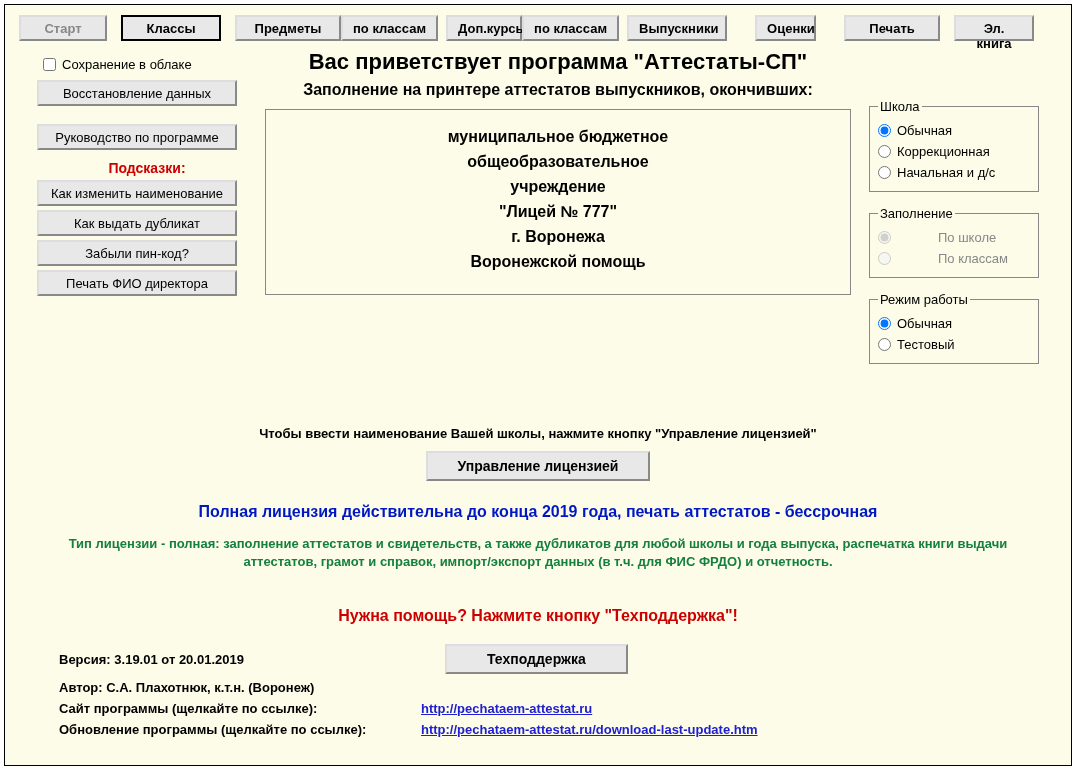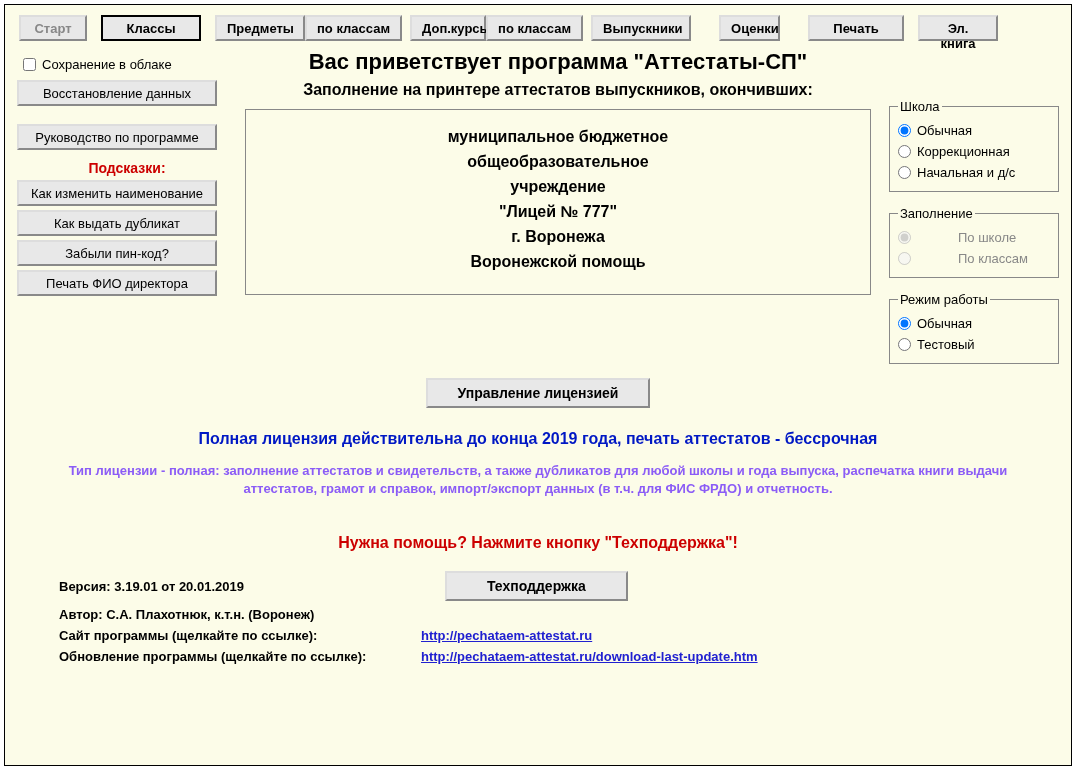--- a/index.html
+++ b/index.html
@@ -5,60 +5,60 @@
 * { box-sizing: border-box; margin: 0; padding: 0; }
 body { background: #fff; font-family: Arial, sans-serif; display: flex; justify-content: center; padding: 4px; }
 .window { width: 1068px; height: 762px; background: #fcfce8; border: 1px solid #000; position: relative; }
 .toolbar { display: flex; gap: 0; padding: 10px 14px 8px 14px; align-items: center; }
 .btn { background: #e8e8e8; border: 2px outset #ddd; font: bold 13px Arial; padding: 4px 10px; cursor: pointer; height: 26px; }
 .btn-gray { color: #888; }
 .btn-active { border: 2px solid #000; background: #e8e8e8; }
 .tb-sp-sm { width: 8px; }
 .tb-sp-md { width: 14px; }
 .tb-sp-lg { width: 28px; }
-.content { display: flex; padding: 0 12px; }
+.content { display: flex; padding: 0 32px; }
 .left { width: 220px; padding-top: 4px; }
 .left .chk { font: 13px Arial; padding: 4px 6px 8px 6px; display: flex; align-items: center; gap: 6px; }
 .left .chk input { width: 13px; height: 13px; }
 .left .btn { width: 200px; margin-bottom: 4px; text-align: center; font: 13px Arial; font-weight: normal; }
 .left .hdr { color: #c00; font: bold 14px Arial; text-align: center; padding: 6px 0 4px; }
 .mid { flex: 1; text-align: center; }
 .mid h1 { font: bold 22px Arial; padding: 0 0 6px; }
 .mid .sub { font: bold 16px Arial; padding-bottom: 10px; }
 .schoolbox { border: 1px solid #888; background: #fcfce8; margin: 0 8px 0 8px; padding: 14px 10px 20px; }
 .schoolbox div { color: #000000; font: bold 16px Arial; line-height: 25px; }
 .right { width: 180px; padding-top: 50px; padding-left: 10px; }
 fieldset { border: 1px solid #888; padding: 6px 8px 8px 8px; margin-bottom: 14px; font: 13px Arial; }
 legend { font: 13px Arial; padding: 0 2px; }
 .rad { display: flex; align-items: center; gap: 6px; padding: 3px 0; font: 13px Arial; }
 .rad input { width: 13px; height: 13px; }
 .rad.dis { color: #888; gap: 47px; }
 .bottom { padding: 0 20px; text-align: center; }
 .hint { font: bold 13px Arial; padding: 48px 0 10px; }
 .bigbtn { background: #e8e8e8; border: 2px outset #ddd; font: bold 14px Arial; padding: 5px 30px; cursor: pointer; }
 .lic { color: #0018c4; font: bold 16px Arial; padding: 22px 0 14px; }
-.lictype { color: #8b5cf6; font: bold 13px Arial; line-height: 18px; padding: 0 10px; }
+.lictype { color: #15803d; font: bold 13px Arial; line-height: 18px; padding: 0 10px; }
 .help { color: #c00; font: bold 16px Arial; padding: 36px 0 16px; }
 .info { text-align: left; padding: 0 10px 0 34px; }
 .info-row { display: flex; font: bold 13px Arial; padding: 3px 0; align-items: center; }
 .info-row .lbl { min-width: 362px; }
 .info-row a { color: #2020d0; text-decoration: underline; cursor: pointer; }
 .info-row .techbtn { background: #e8e8e8; border: 2px outset #ddd; font: bold 14px Arial; padding: 5px 40px; cursor: pointer; margin-left: 24px; }
 </style>
 </head>
 <body>
 
 <div class="window">
 
   <div class="toolbar">
-    <button class="btn btn-gray" style="width:68px;">Старт</button>
+    <button class="btn btn-gray" style="width:88px;">Старт</button>
     <span class="tb-sp-md"></span>
     <button class="btn btn-active" style="width:100px;">Классы</button>
     <span class="tb-sp-md"></span>
-    <button class="btn" style="width:90px;">Предметы</button>
+    <button class="btn" style="width:106px;">Предметы</button>
     <button class="btn">по классам</button>
     <span class="tb-sp-sm"></span>
     <button class="btn" style="width:76px;">Доп.курсы</button>
     <button class="btn">по классам</button>
     <span class="tb-sp-sm"></span>
     <button class="btn" style="width:100px;">Выпускники</button>
     <span class="tb-sp-lg"></span>
     <button class="btn" style="width:61px;">Оценки</button>
     <span class="tb-sp-lg"></span>
     <button class="btn" style="width:96px;">Печать</button>
@@ -132,20 +132,21 @@
         <label class="rad">
             <input type="radio" name="wm" style="">
             <span>Тестовый</span>
           </label>
       </fieldset>
     </div>
 
   </div>
 
   <div class="bottom">
+    <div class="hint">Чтобы ввести наименование Вашей школы, нажмите кнопку "Управление лицензией"</div>
     <button class="bigbtn">Управление лицензией</button>
     <div class="lic">Полная лицензия действительна до конца 2019 года, печать аттестатов - бессрочная</div>
     <div class="lictype">Тип лицензии - полная: заполнение аттестатов и свидетельств, а также дубликатов для любой школы и года выпуска, распечатка книги выдачи аттестатов, грамот и справок, импорт/экспорт данных (в т.ч. для ФИС ФРДО) и отчетность.</div>
     <div class="help">Нужна помощь? Нажмите кнопку "Техподдержка"!</div>
 
     <div class="info">
       <div class="info-row">
         <span class="lbl">Версия:   3.19.01  от  20.01.2019</span>
         <button class="techbtn">Техподдержка</button>
       </div>

